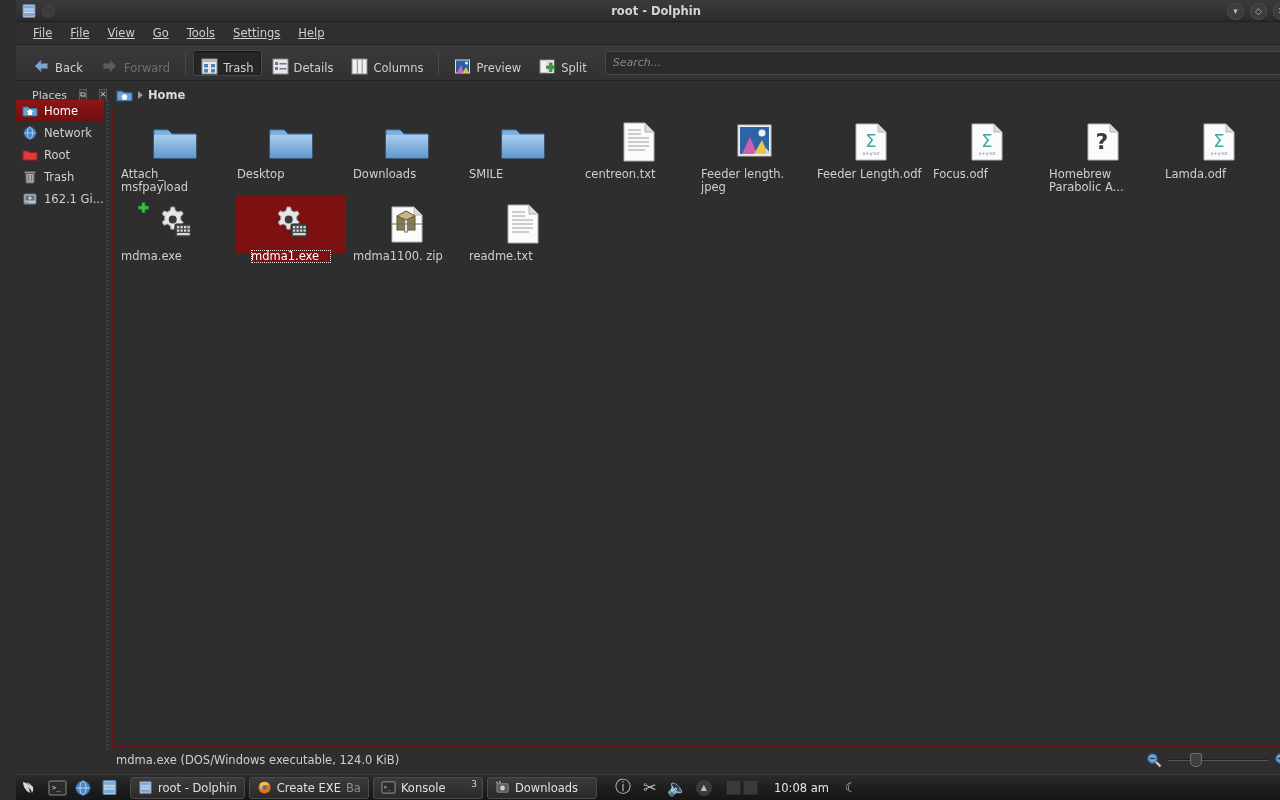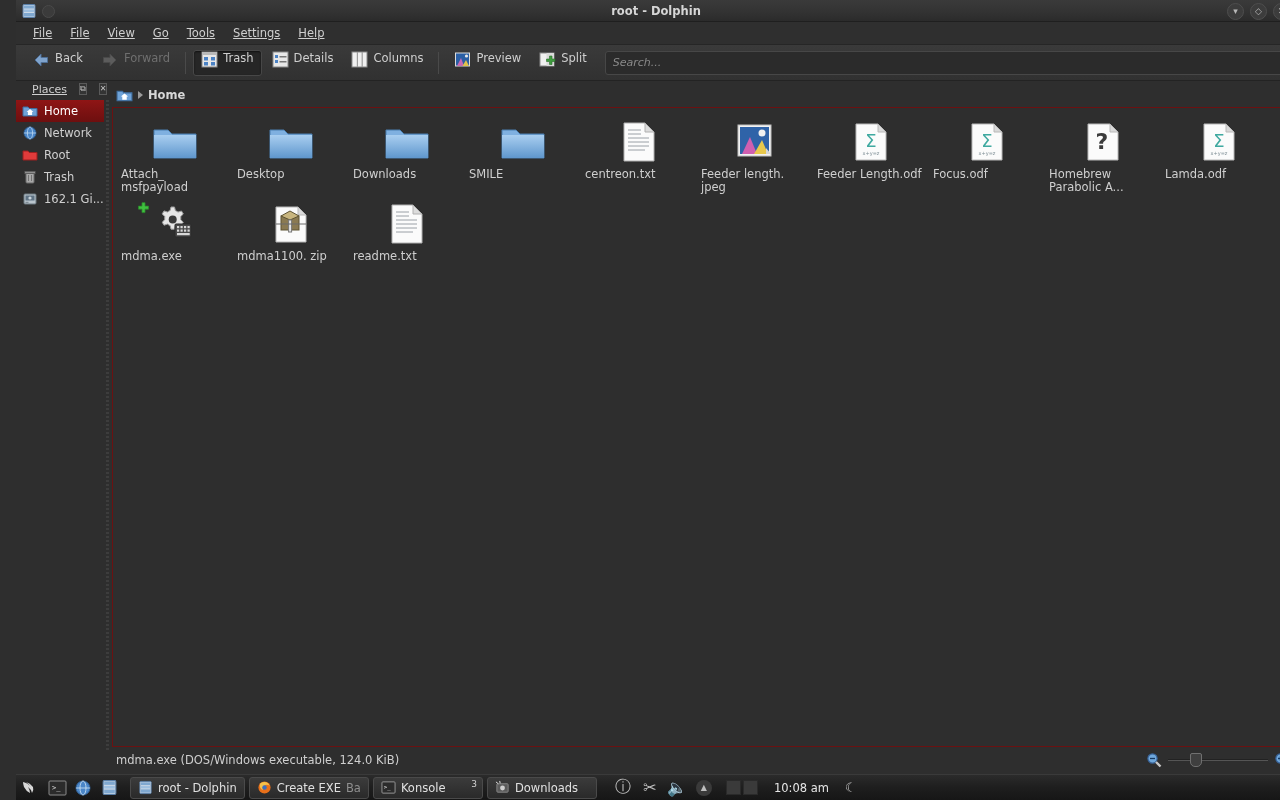--- a/index.html
+++ b/index.html
@@ -50,21 +50,21 @@
   .menu-item u { text-decoration: underline; }
 
   
   .toolbar {
     position:absolute; left:0; top:45px; width:1280px; height:36px;
     background: linear-gradient(to bottom, #3a3a3a, #313131);
     border-bottom:1px solid #232323;
     display:flex; align-items:center; padding-left:8px; gap:2px;
   }
   .tb-btn {
-    display:flex; align-items:flex-start; gap:5px;
+    display:flex; align-items:flex-end; gap:5px;
     height:26px; padding:0 7px; border-radius:3px;
     font-size:11.5px; color:#cfcfcf; white-space:nowrap;
     border:1px solid transparent;
   }
   .tb-btn.disabled { color:#6f6f6f; }
   .tb-btn.active {
     background:#262626; border:1px solid #474747;
     box-shadow: inset 0 1px 2px rgba(0,0,0,.55);
   }
   .tb-sep { width:1px; height:22px; background:#4a4a4a; margin:0 5px; }
@@ -76,21 +76,21 @@
   .search-wrap input {
     flex:1; background:transparent; border:0; outline:none;
     color:#cfcfcf; font-size:11px;
     font-family:"DejaVu Sans","Liberation Sans",sans-serif;
     font-style:italic;
   }
   .search-wrap input::placeholder { color:#8a8a8a; font-style:italic; }
 
   
   .places-header {
-    position:absolute; left:0; top:80px; width:88px; height:18px;
+    position:absolute; left:0; top:86px; width:88px; height:18px;
     display:flex; align-items:center; padding-left:16px; gap:12px;
   }
   .places-title { font-size:11px; color:#cfcfcf; }
   .places-title u { text-decoration:underline; }
   .ph-btn {
     width:12px; height:12px; border:1px solid #5a5a5a; background:#343434;
     color:#c2c2c2; font-size:8px; line-height:10px; text-align:center;
   }
   .sidebar {
     position:absolute; left:0; top:100px; width:88px; height:650px;
@@ -536,20 +536,42 @@
                 <rect x="26.5" y="25.5" width="2.2" height="2.2"></rect>
               <rect x="30" y="25.5" width="2.2" height="2.2"></rect>
                 <rect x="33.5" y="25.5" width="2.2" height="2.2"></rect>
               <rect x="23" y="29" width="12.7" height="2.2"></rect>
             </g>
           </svg>
         </div>
         <div class="item-label">mdma.exe</div>
       </div>
 
+      <div class="item selected">
+        <div class="sel-bg"></div>
+        <div class="item-ico">
+          <svg width="42" height="40" viewBox="0 0 42 40">
+            <path d="M17 3 l3.5 0 l.9 3.6 a9 9 0 0 1 2.6 1.5 l3.5-1.1 l1.8 3 l-2.6 2.6 a9 9 0 0 1 0 3 l2.6 2.6 l-1.8 3 l-3.5-1.1 a9 9 0 0 1-2.6 1.5 l-.9 3.6 l-3.5 0 l-.9-3.6 a9 9 0 0 1-2.6-1.5 l-3.5 1.1 l-1.8-3 l2.6-2.6 a9 9 0 0 1 0-3 L8.2 9.9 l1.8-3 l3.5 1.1 a9 9 0 0 1 2.6-1.5 z" fill="#e6e6e6" stroke="#9c9c9c"></path>
+            <circle cx="18.7" cy="15.5" r="4" fill="#3a3a3a"></circle>
+            <rect x="21" y="20" width="16" height="13" rx="1" fill="#4a4a4a" stroke="#2a2a2a"></rect>
+            <g fill="#d8d8d8">
+              <rect x="23" y="22" width="2.2" height="2.2"></rect>
+                <rect x="26.5" y="22" width="2.2" height="2.2"></rect>
+              <rect x="30" y="22" width="2.2" height="2.2"></rect>
+                <rect x="33.5" y="22" width="2.2" height="2.2"></rect>
+              <rect x="23" y="25.5" width="2.2" height="2.2"></rect>
+                <rect x="26.5" y="25.5" width="2.2" height="2.2"></rect>
+              <rect x="30" y="25.5" width="2.2" height="2.2"></rect>
+                <rect x="33.5" y="25.5" width="2.2" height="2.2"></rect>
+              <rect x="23" y="29" width="12.7" height="2.2"></rect>
+            </g>
+          </svg>
+        </div>
+        <div class="item-label">mdma1.exe</div>
+      </div>
 
       <div class="item">
         <div class="item-ico">
           <svg width="36" height="40" viewBox="0 0 36 40">
             <path d="M3 3 h22 l8 8 v27 H3 Z" fill="#fbfbfb" stroke="#b8b8b8"></path>
             <path d="M25 3 v8 h8 Z" fill="#d9d9d9" stroke="#b8b8b8"></path>
             <rect x="8" y="12" width="18" height="14" fill="#8a7a52" stroke="#5f5434"></rect>
             <path d="M8 12 l9-5 l9 5 l-9 4 z" fill="#c9b67f" stroke="#5f5434"></path>
             <rect x="15.6" y="16" width="3" height="12" fill="#e8e8e8" stroke="#777"></rect>
             <line x1="3" y1="20" x2="33" y2="20" stroke="#6a6a6a" stroke-width="1"></line>

